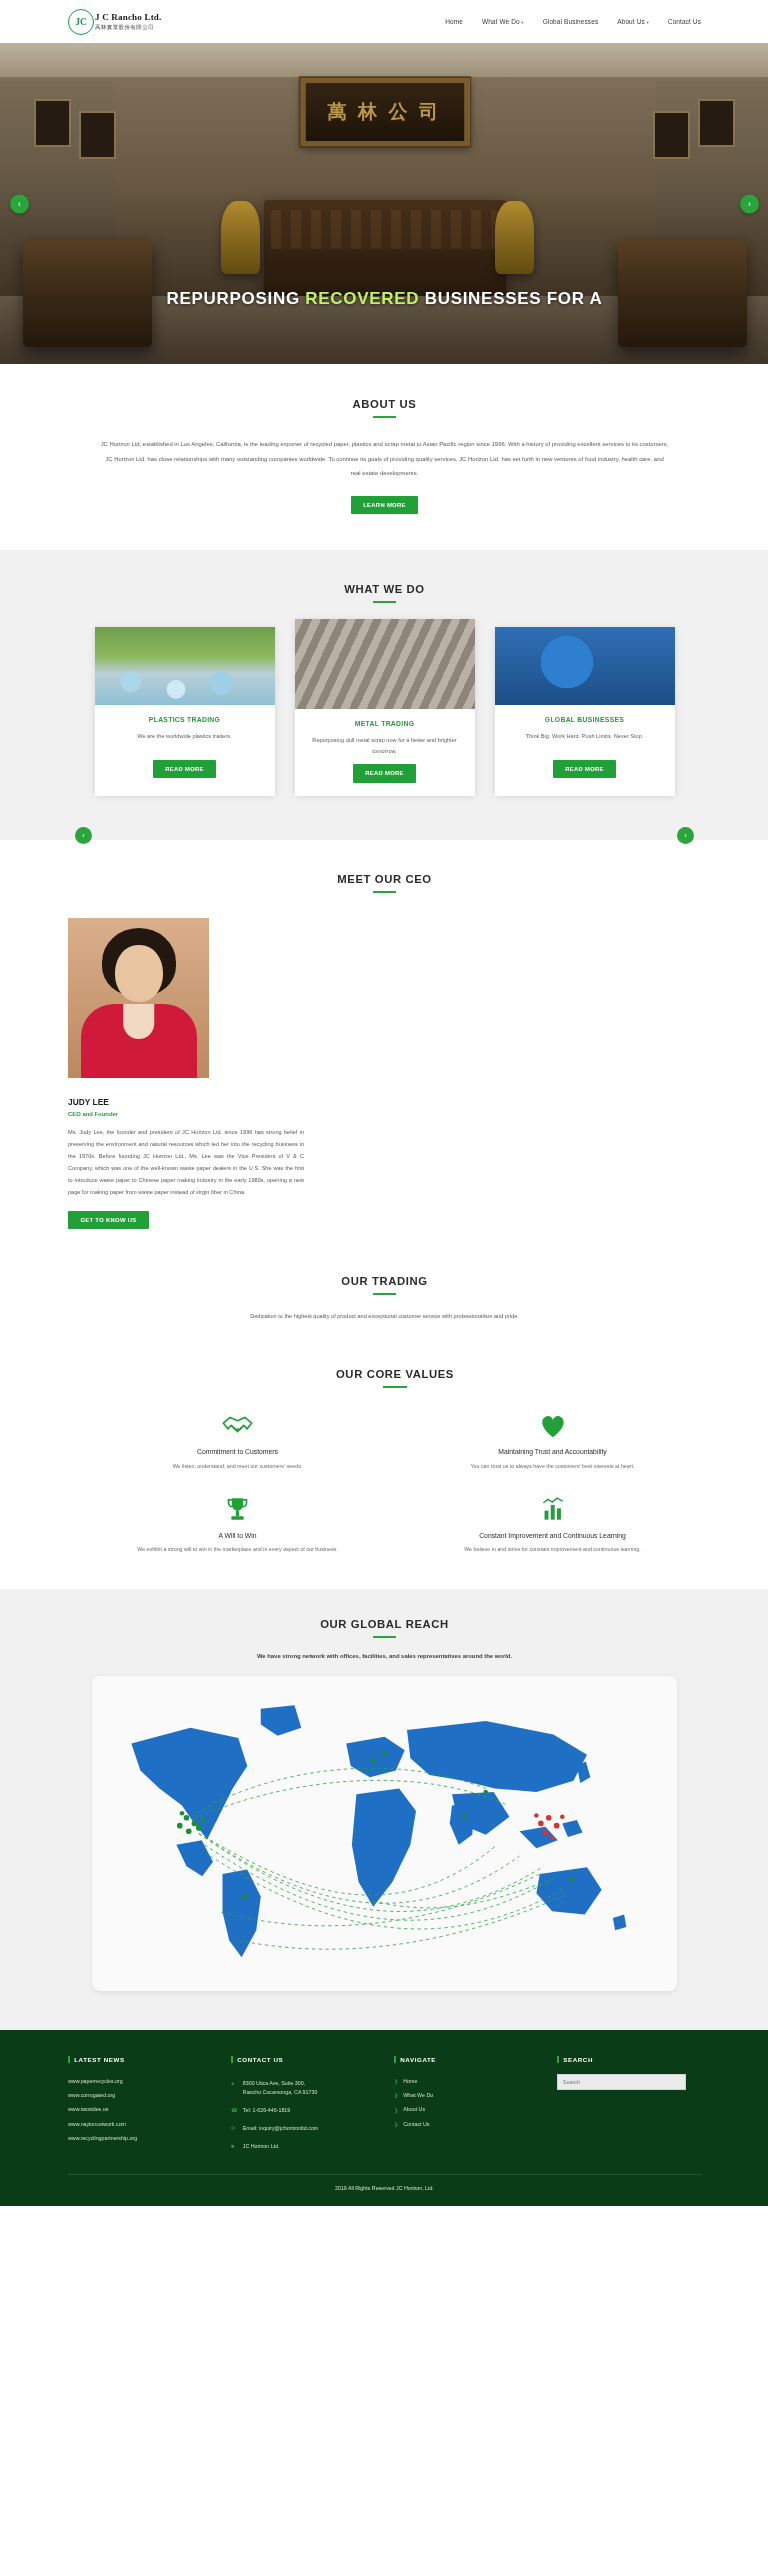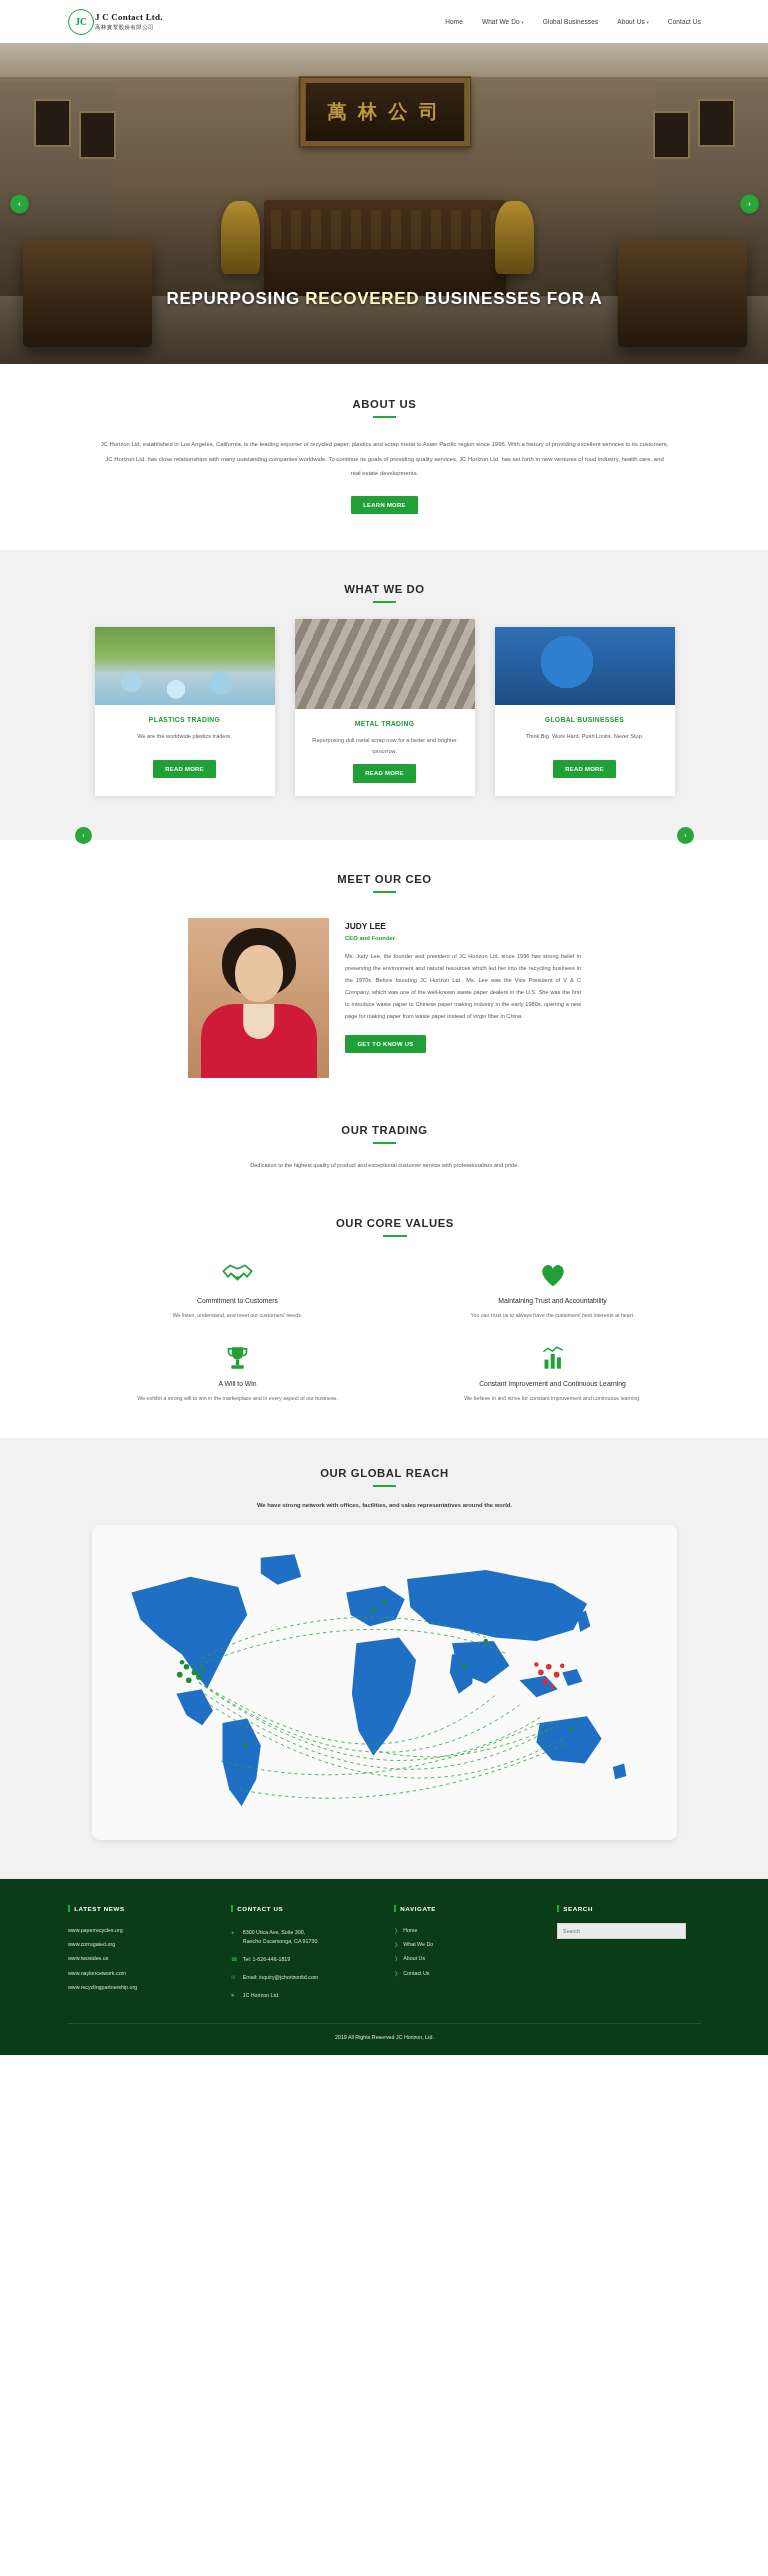--- a/index.html
+++ b/index.html
@@ -116,21 +116,21 @@
     background: linear-gradient(180deg, rgba(0,0,0,.12) 0%, rgba(0,0,0,.18) 45%, rgba(0,0,0,.55) 100%);
   }
   .hero-caption {
     position: absolute; left: 0; right: 0; bottom: 52px;
     text-align: center;
     font-size: 17px; font-weight: bold; letter-spacing: 0.7px;
     color: #ffffff;
     text-shadow: 0 1.1px 3.4px rgba(0,0,0,.6);
     line-height: 1.55;
   }
-  .hero-caption .hl { color: #fef9c3; }
+  .hero-caption .hl { color: #bef264; }
   .hero-arrow {
     position: absolute; top: 50%; transform: translateY(-50%);
     width: 19px; height: 19px; border-radius: 50%;
     background: #2aa53c; color: #fff;
     display: flex; align-items: center; justify-content: center;
     font-size: 8.4px; cursor: pointer;
     box-shadow: 0 1.1px 3.4px rgba(0,0,0,.3);
   }
   .hero-arrow.left { left: 10px; }
   .hero-arrow.right { right: 10px; }
@@ -198,21 +198,21 @@
     position: absolute; top: 277px;
     width: 17px; height: 17px; border-radius: 50%;
     background: #2aa53c; color: #fff; font-size: 7.3px;
     display: flex; align-items: center; justify-content: center; cursor: pointer;
   }
   .wwd-arrow.left { left: 75px; }
   .wwd-arrow.right { right: 75px; }
 
   
   .ceo { background: #fff; padding: 33px 68px 22.5px; }
-  .ceo-row { display: flex; justify-content: center; gap: 16px; margin-top: 25px; }
+  .ceo-row { display: flex; justify-content: space-between; gap: 16px; margin-top: 25px; flex-direction: column; }
   .ceo-photo {
     width: 141px; height: 160px;
     background: linear-gradient(180deg,#d9b08c 0%,#c99a74 55%,#b9895f 100%);
     position: relative; overflow: hidden;
   }
   .ceo-hair {
     position:absolute; left:50%; top:10px; transform:translateX(-50%);
     width:74px; height:68px; border-radius:50% 50% 44% 44%;
     background:#23180f;
   }
@@ -307,21 +307,21 @@
 </style>
 </head>
 <body>
 
 <div class="page">
 
   <div class="header">
     <div class="brand">
       <div class="brand-logo">JC</div>
       <div class="brand-text">
-        <div class="brand-en">J C Contact Ltd.</div>
+        <div class="brand-en">J C Rancho Ltd.</div>
         <div class="brand-cn">高林實業股份有限公司</div>
       </div>
     </div>
     <div class="nav">
       <div class="nav-item"><span>Home</span></div>
       <div class="nav-item"><span>What We Do</span><span class="caret">▾</span></div>
       <div class="nav-item"><span>Global Businesses</span></div>
       <div class="nav-item"><span>About Us</span><span class="caret">▾</span></div>
       <div class="nav-item"><span>Contact Us</span></div>
     </div>

